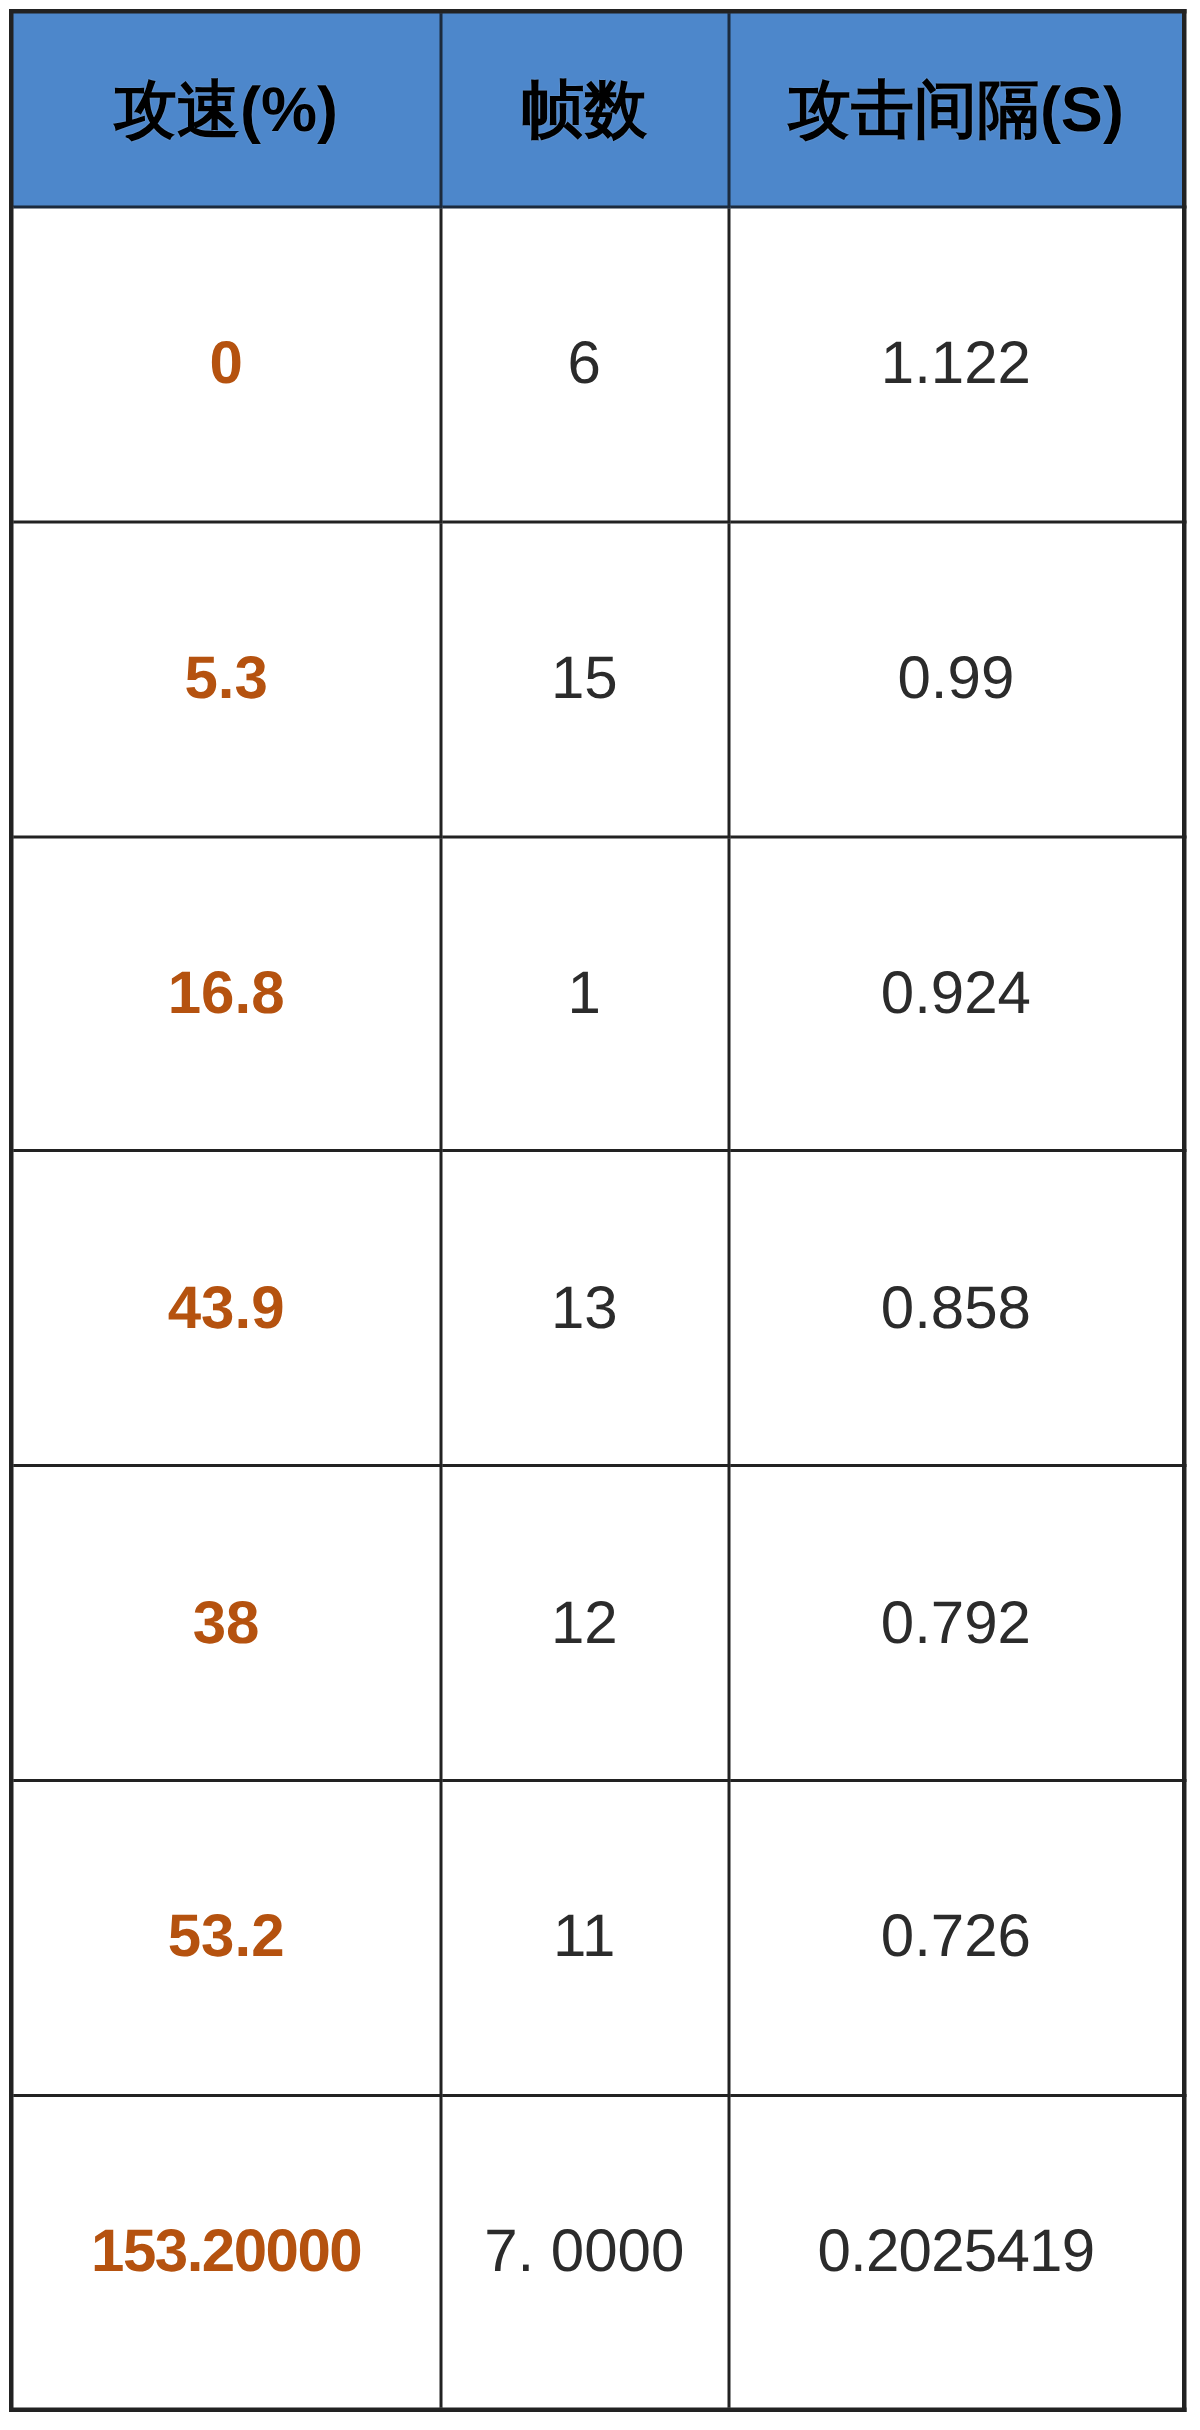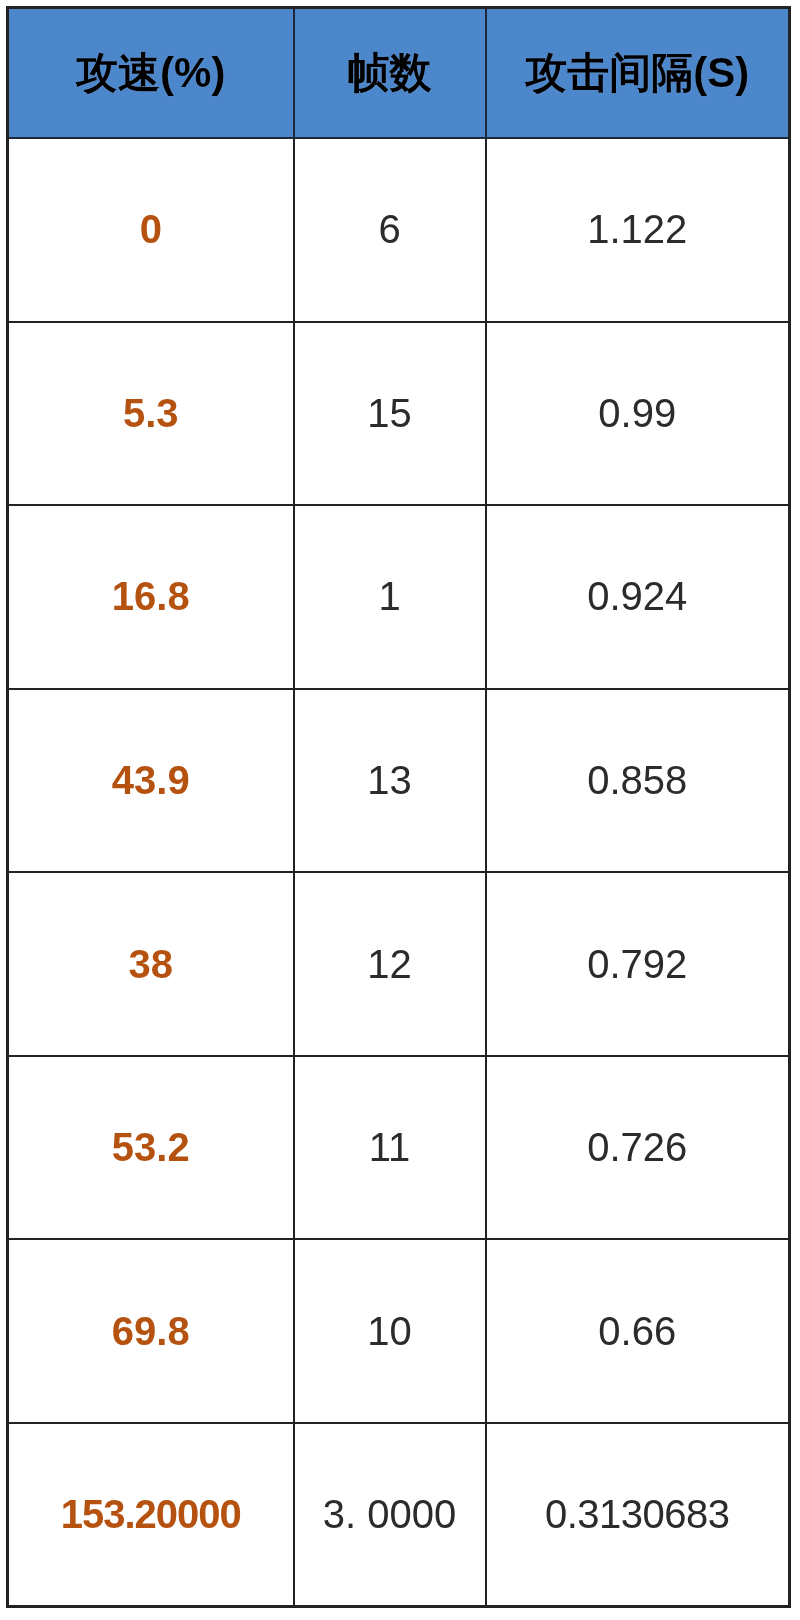--- a/index.html
+++ b/index.html
@@ -119,25 +119,20 @@
       <tr>
         <td class="col-speed">38</td>
         <td class="col-frames">12</td>
         <td class="col-interval">0.792</td>
       </tr>
       <tr>
         <td class="col-speed">53.2</td>
         <td class="col-frames">11</td>
         <td class="col-interval">0.726</td>
       </tr>
-      <tr>
-        <td class="col-speed">69.8</td>
-        <td class="col-frames">10</td>
-        <td class="col-interval">0.66</td>
-      </tr>
       <tr class="row-final">
         <td class="col-speed">153.20000</td>
-        <td class="col-frames">3. 0000</td>
-        <td class="col-interval">0.3130683</td>
+        <td class="col-frames">7. 0000</td>
+        <td class="col-interval">0.2025419</td>
       </tr>
     </tbody>
   </table>
 </div>
 
 </body></html>

